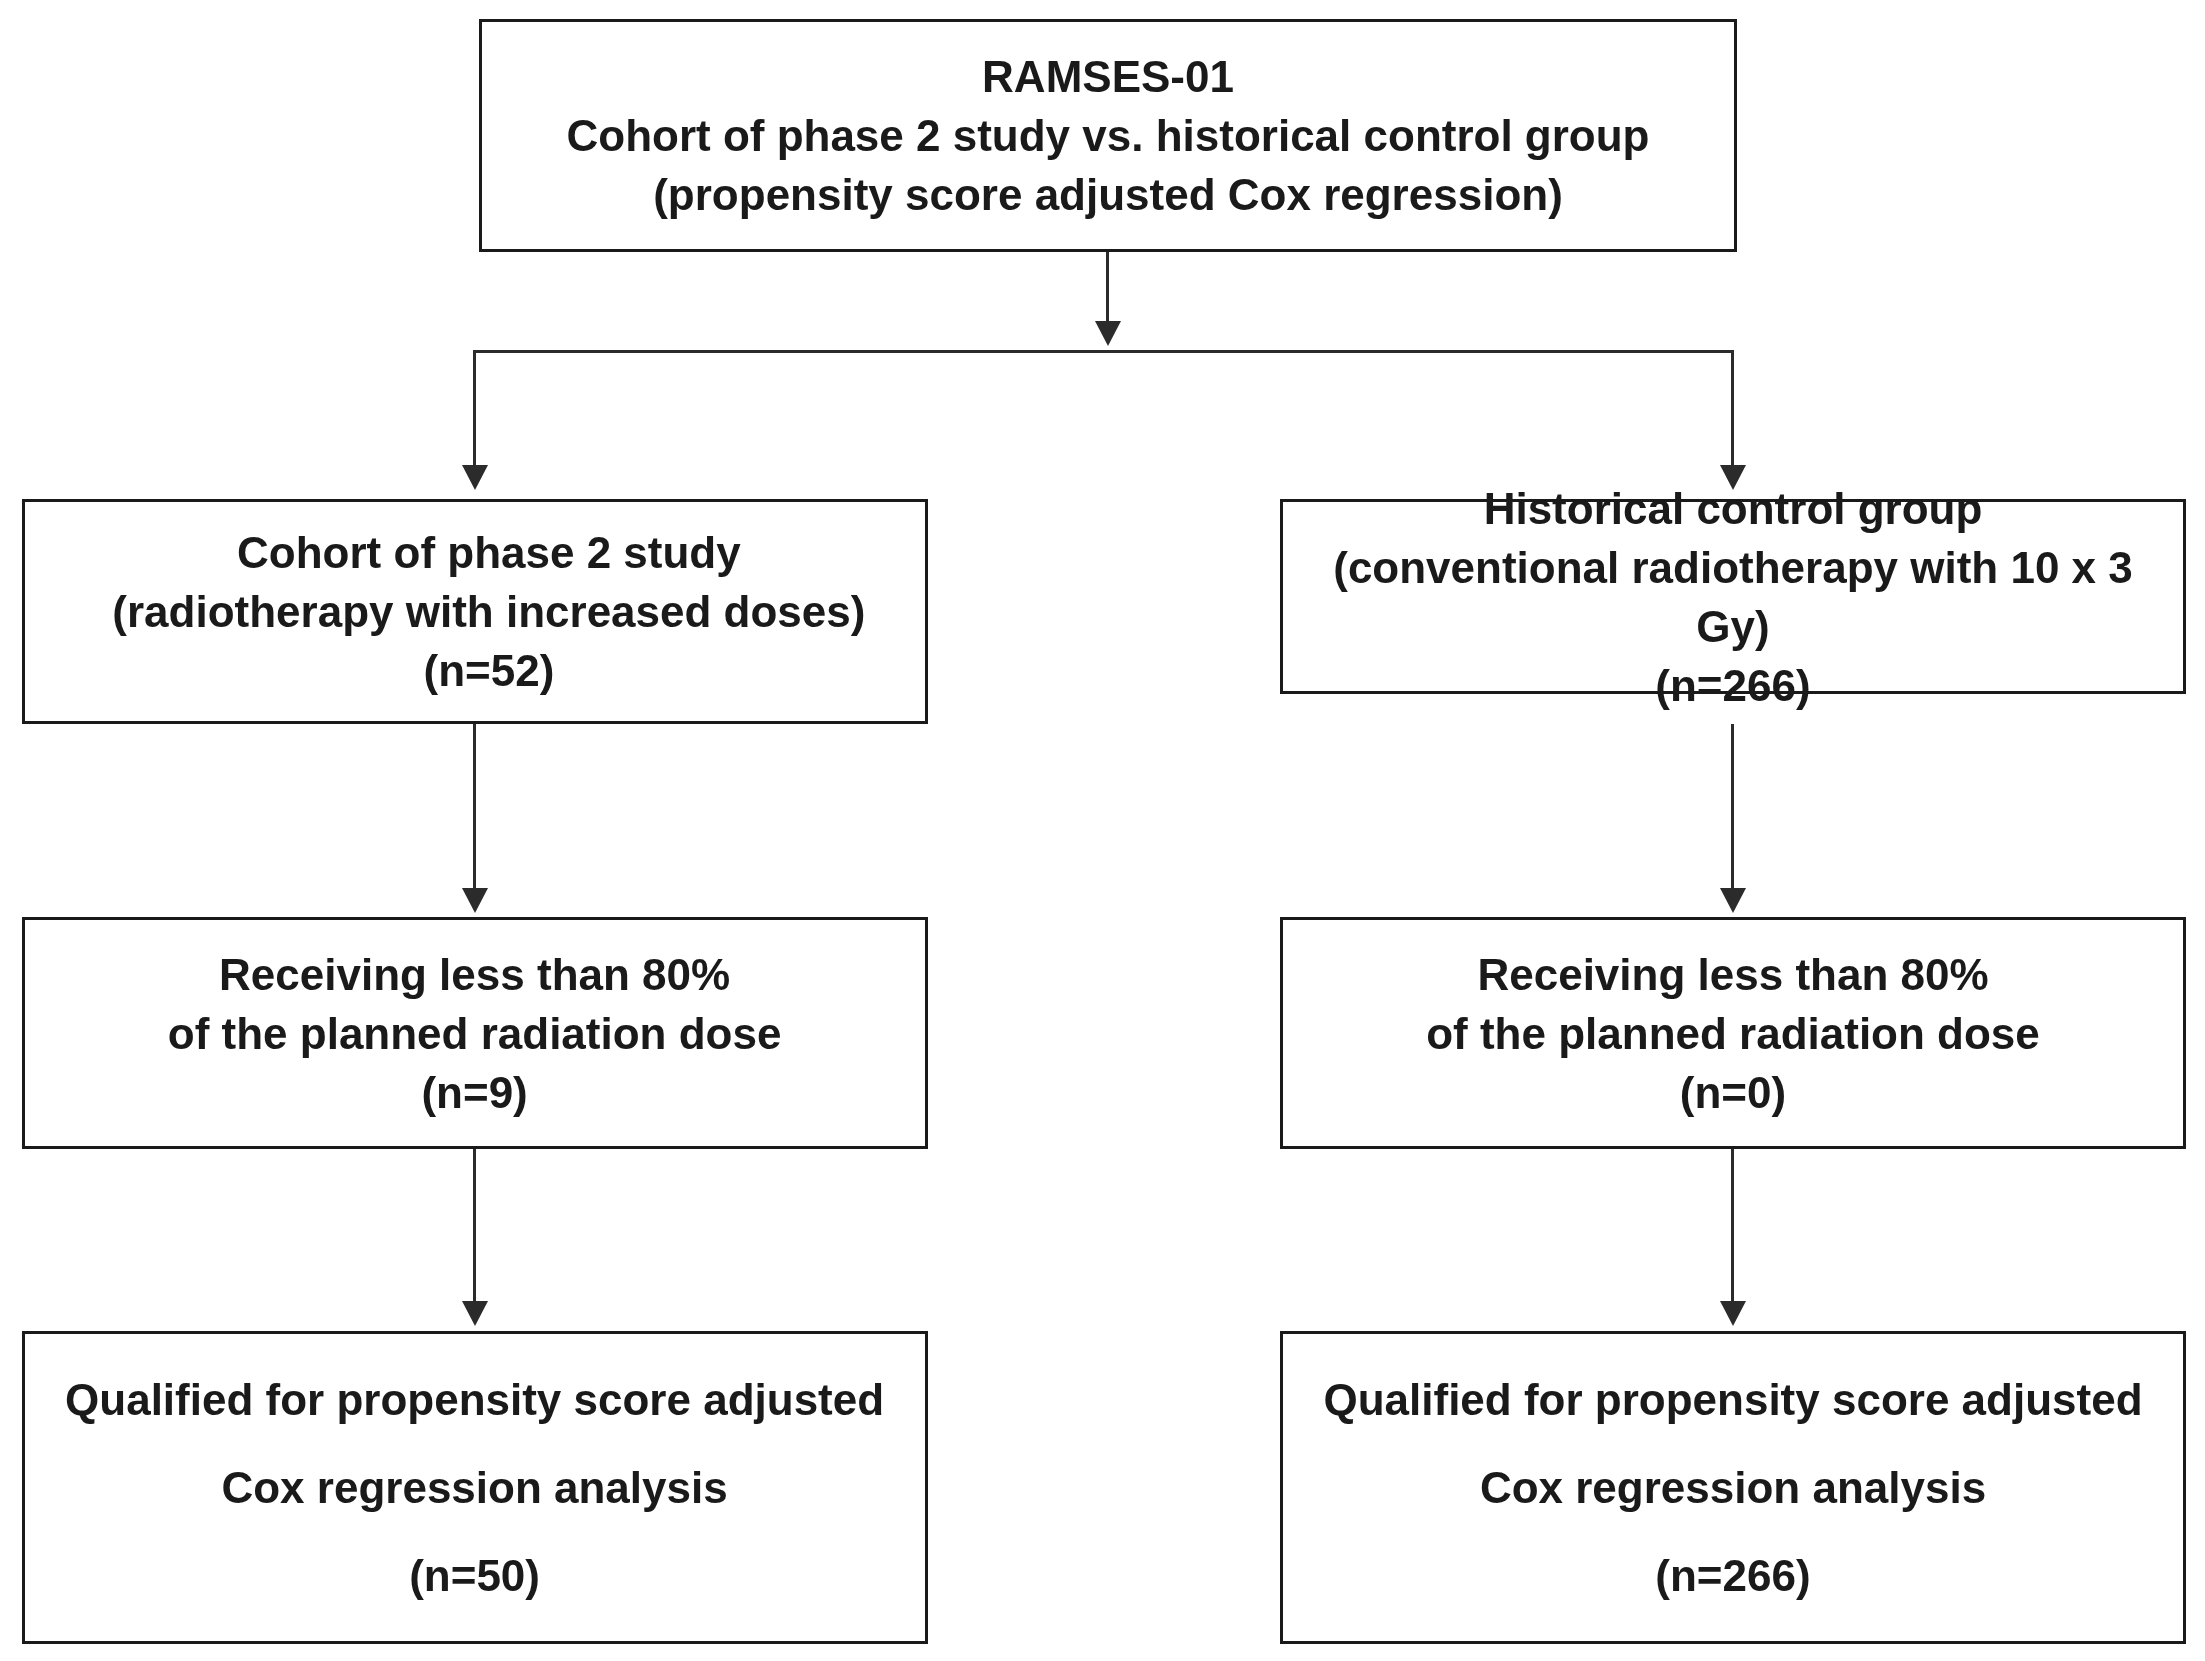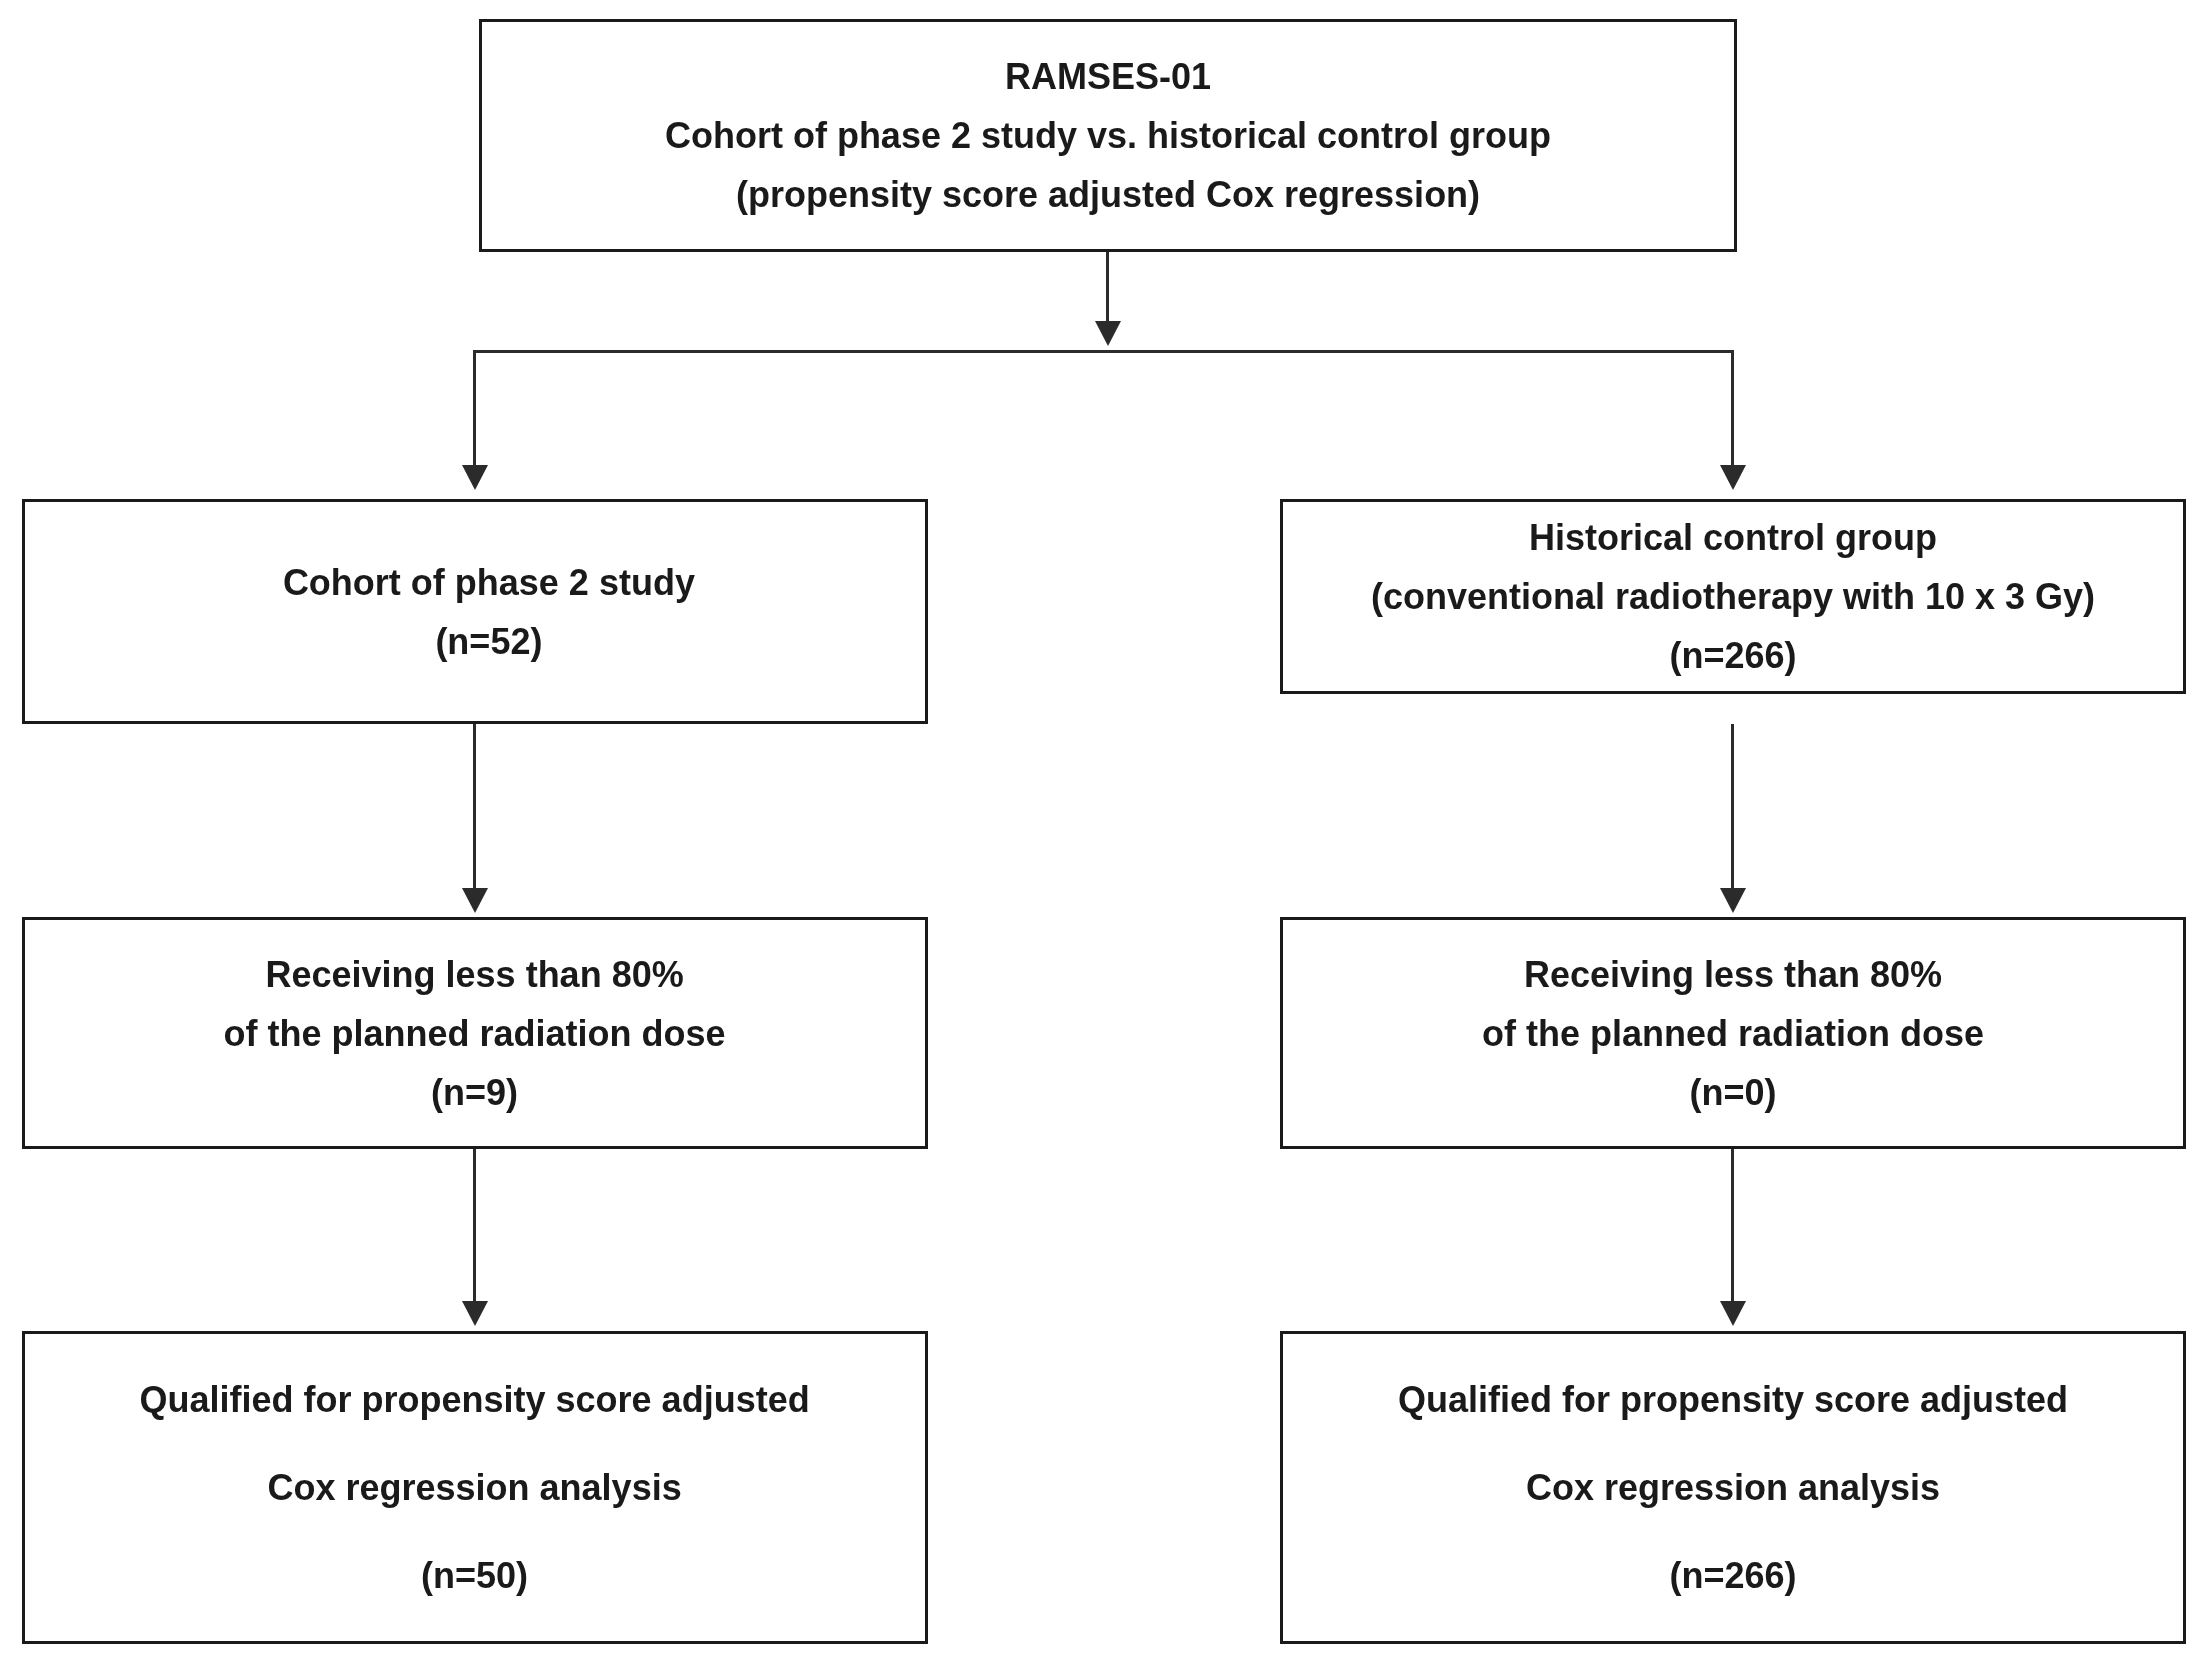--- a/index.html
+++ b/index.html
@@ -18,21 +18,21 @@
     position: absolute;
     border: 3.1px solid #1a1a1a;
     background: #ffffff;
     display: flex;
     flex-direction: column;
     align-items: center;
     justify-content: center;
     text-align: center;
     color: #1a1a1a;
     font-weight: bold;
-    font-size: 36px;
+    font-size: 44px;
     line-height: 59px;
     padding: 7.7px 15.4px;
   }
   .box.spread {
     line-height: 43px;
     gap: 45px;
     text-align: right;
   }
   .vline {
     position: absolute;
@@ -70,20 +70,21 @@
   <div class="hline" style="left:473px; top:350px; width:1261px;"></div>
 
   <div class="vline" style="left:473px; top:350px; height:117px;"></div>
   <div class="ahead" style="left:462px; top:465px;"></div>
 
   <div class="vline" style="left:1731px; top:350px; height:117px;"></div>
   <div class="ahead" style="left:1720px; top:465px;"></div>
 
   <div class="box" style="left:21.6px; top:499px; width:906px; height:225px;padding-left:44px;">
     <div>Cohort of phase 2 study</div>
+    <div>(radiotherapy with increased doses)</div>
     <div>(n=52)</div>
   </div>
 
   <div class="box" style="left:1280px; top:499px; width:906px; height:195px;">
     <div>Historical control group</div>
     <div>(conventional radiotherapy with 10 x 3 Gy)</div>
     <div>(n=266)</div>
   </div>
 
   <div class="vline" style="left:473px; top:724px; height:165px;"></div>

